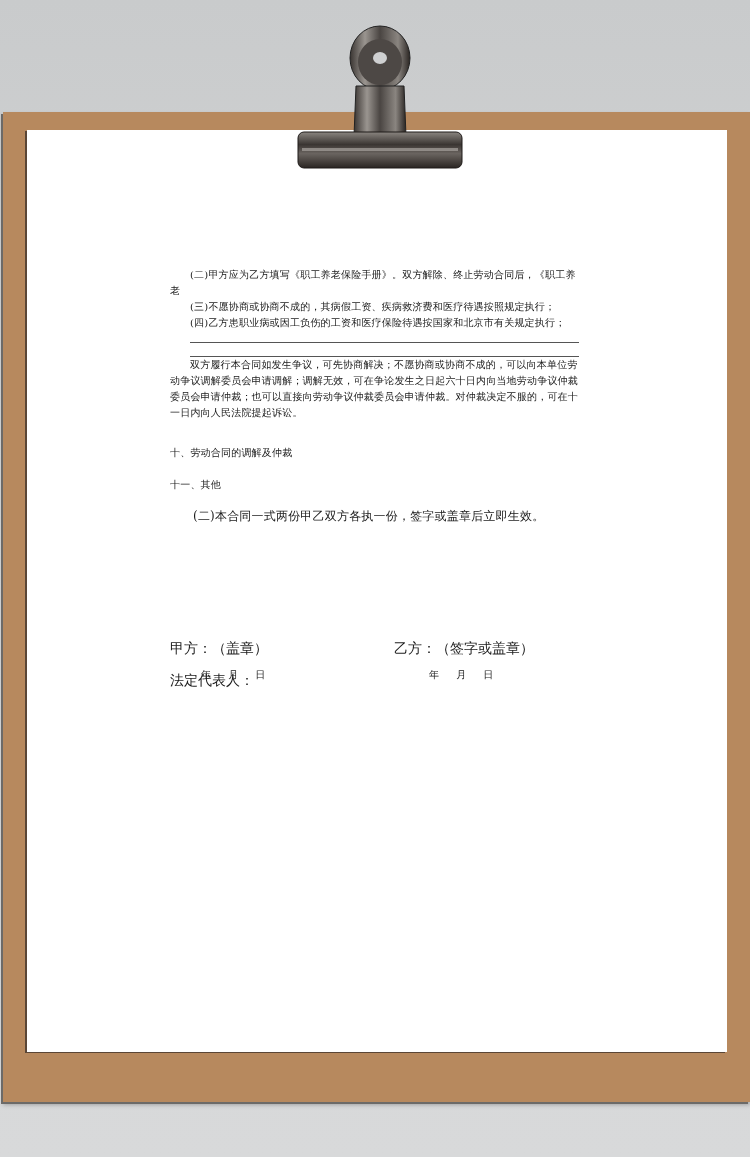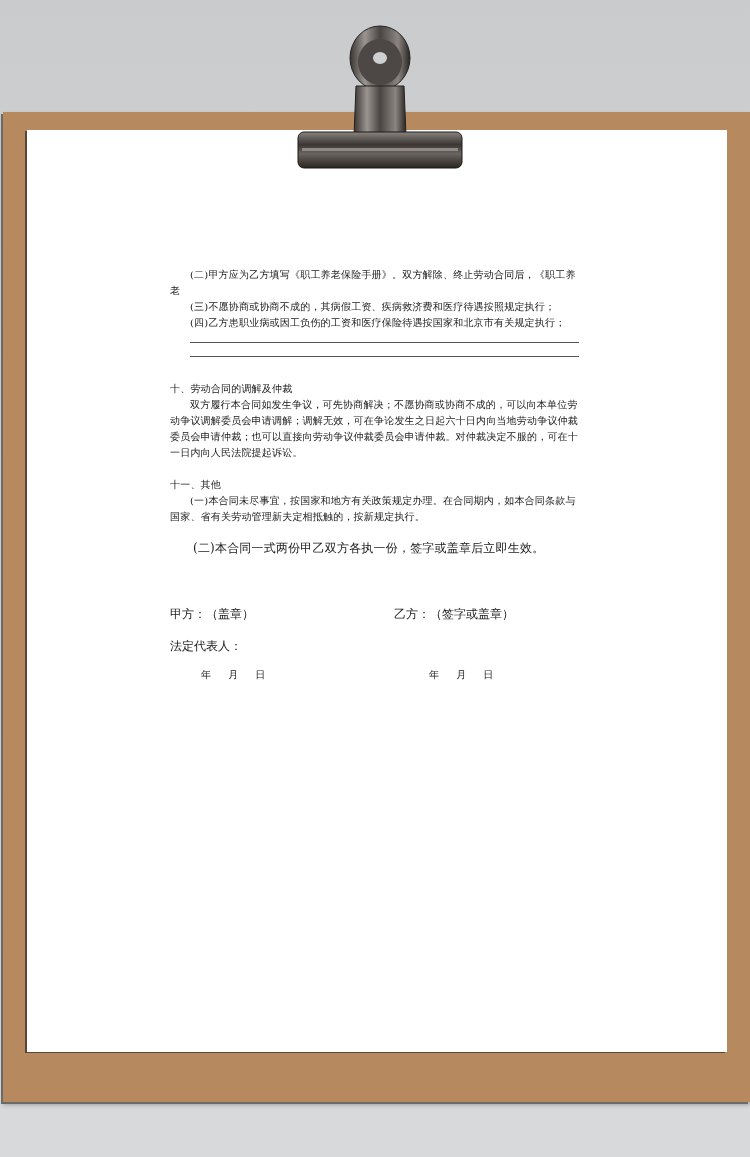--- a/index.html
+++ b/index.html
@@ -23,21 +23,21 @@
     position: absolute; left: 170px; top: 267px; width: 410px;
     font-size: 10px; line-height: 16px; color: #1a1a1a; letter-spacing: 0.2px;
   }
   .p { margin: 0; }
   .indent { text-indent: 20px; }
   .item { padding-left: 20px; }
   .rule { height: 0; border-top: 1px solid #555; margin: 11px 0 0 20px; width: 389px; }
   .rule + .rule { margin-top: 13px; }
   .heading { margin-top: 20px; }
   .big { font-size: 12px; line-height: 18px; padding-left: 23px; margin-top: 14px; }
-  .sig { position: absolute; font-size: 12px; color: #1a1a1a; }
+  .sig { position: absolute; font-size: 14px; color: #1a1a1a; margin-top: 34px; }
   .date { position: absolute; font-size: 10px; color: #1a1a1a; word-spacing: 14px; }
 </style>
 </head>
 <body>
 
 <div class="board"></div>
 <div class="paper"></div>
 
 <svg class="clip" viewBox="0 0 168 146">
   <defs>
@@ -70,29 +70,26 @@
   </p>
   <p class="p item">
     <span>(三)</span><span>不愿协商或协商不成的，其病假工资、疾病救济费和医疗待遇按照规定执行；</span>
   </p>
   <p class="p item">
     <span>(四)</span><span>乙方患职业病或因工负伤的工资和医疗保险待遇按国家和北京市有关规定执行；</span>
   </p>
   <div class="rule"></div>
   <div class="rule"></div>
 
-  <p class="p heading" style="margin-top:24px">十、劳动合同的调解及仲裁</p>
   <p class="p indent">
     <span>双方履行本合同如发生争议，可先协商解决；不愿协商或协商不成的，可以向本单位劳</span><span>动争议调解委员会申请调解；调解无效，可在争论发生之日起六十日内向当地劳动争议仲裁委员会申请仲裁；也可以直接向劳动争议仲裁委员会申请仲裁。对仲裁决定不服的，可在十一日内向人民法院提起诉讼。</span>
   </p>
+  <p class="p heading" style="margin-top:24px">十、劳动合同的调解及仲裁</p>
 
   <p class="p heading" style="margin-top:16px">十一、其他</p>
-  <p class="p indent">
-    <span>(一)本合同未尽事宜，按国家和地方有关政策规定办理。在合同期内，如本合同条款与</span><span>国家、省有关劳动管理新夫定相抵触的，按新规定执行。</span>
-  </p>
   <p class="p big">(二)本合同一式两份甲乙双方各执一份，签字或盖章后立即生效。</p>
 </div>
 
 <div class="sig" style="left:170px; top:606px;">甲方：（盖章）</div>
 <div class="sig" style="left:394px; top:606px;font-family:Liberation Mono, monospace;">乙方：（签字或盖章）</div>
 <div class="sig" style="left:170px; top:638px;">法定代表人：</div>
 <div class="date" style="left:201px; top:668px;">年 月 日</div>
 <div class="date" style="left:429px; top:668px;">年 月 日</div>
 
 </body></html>

